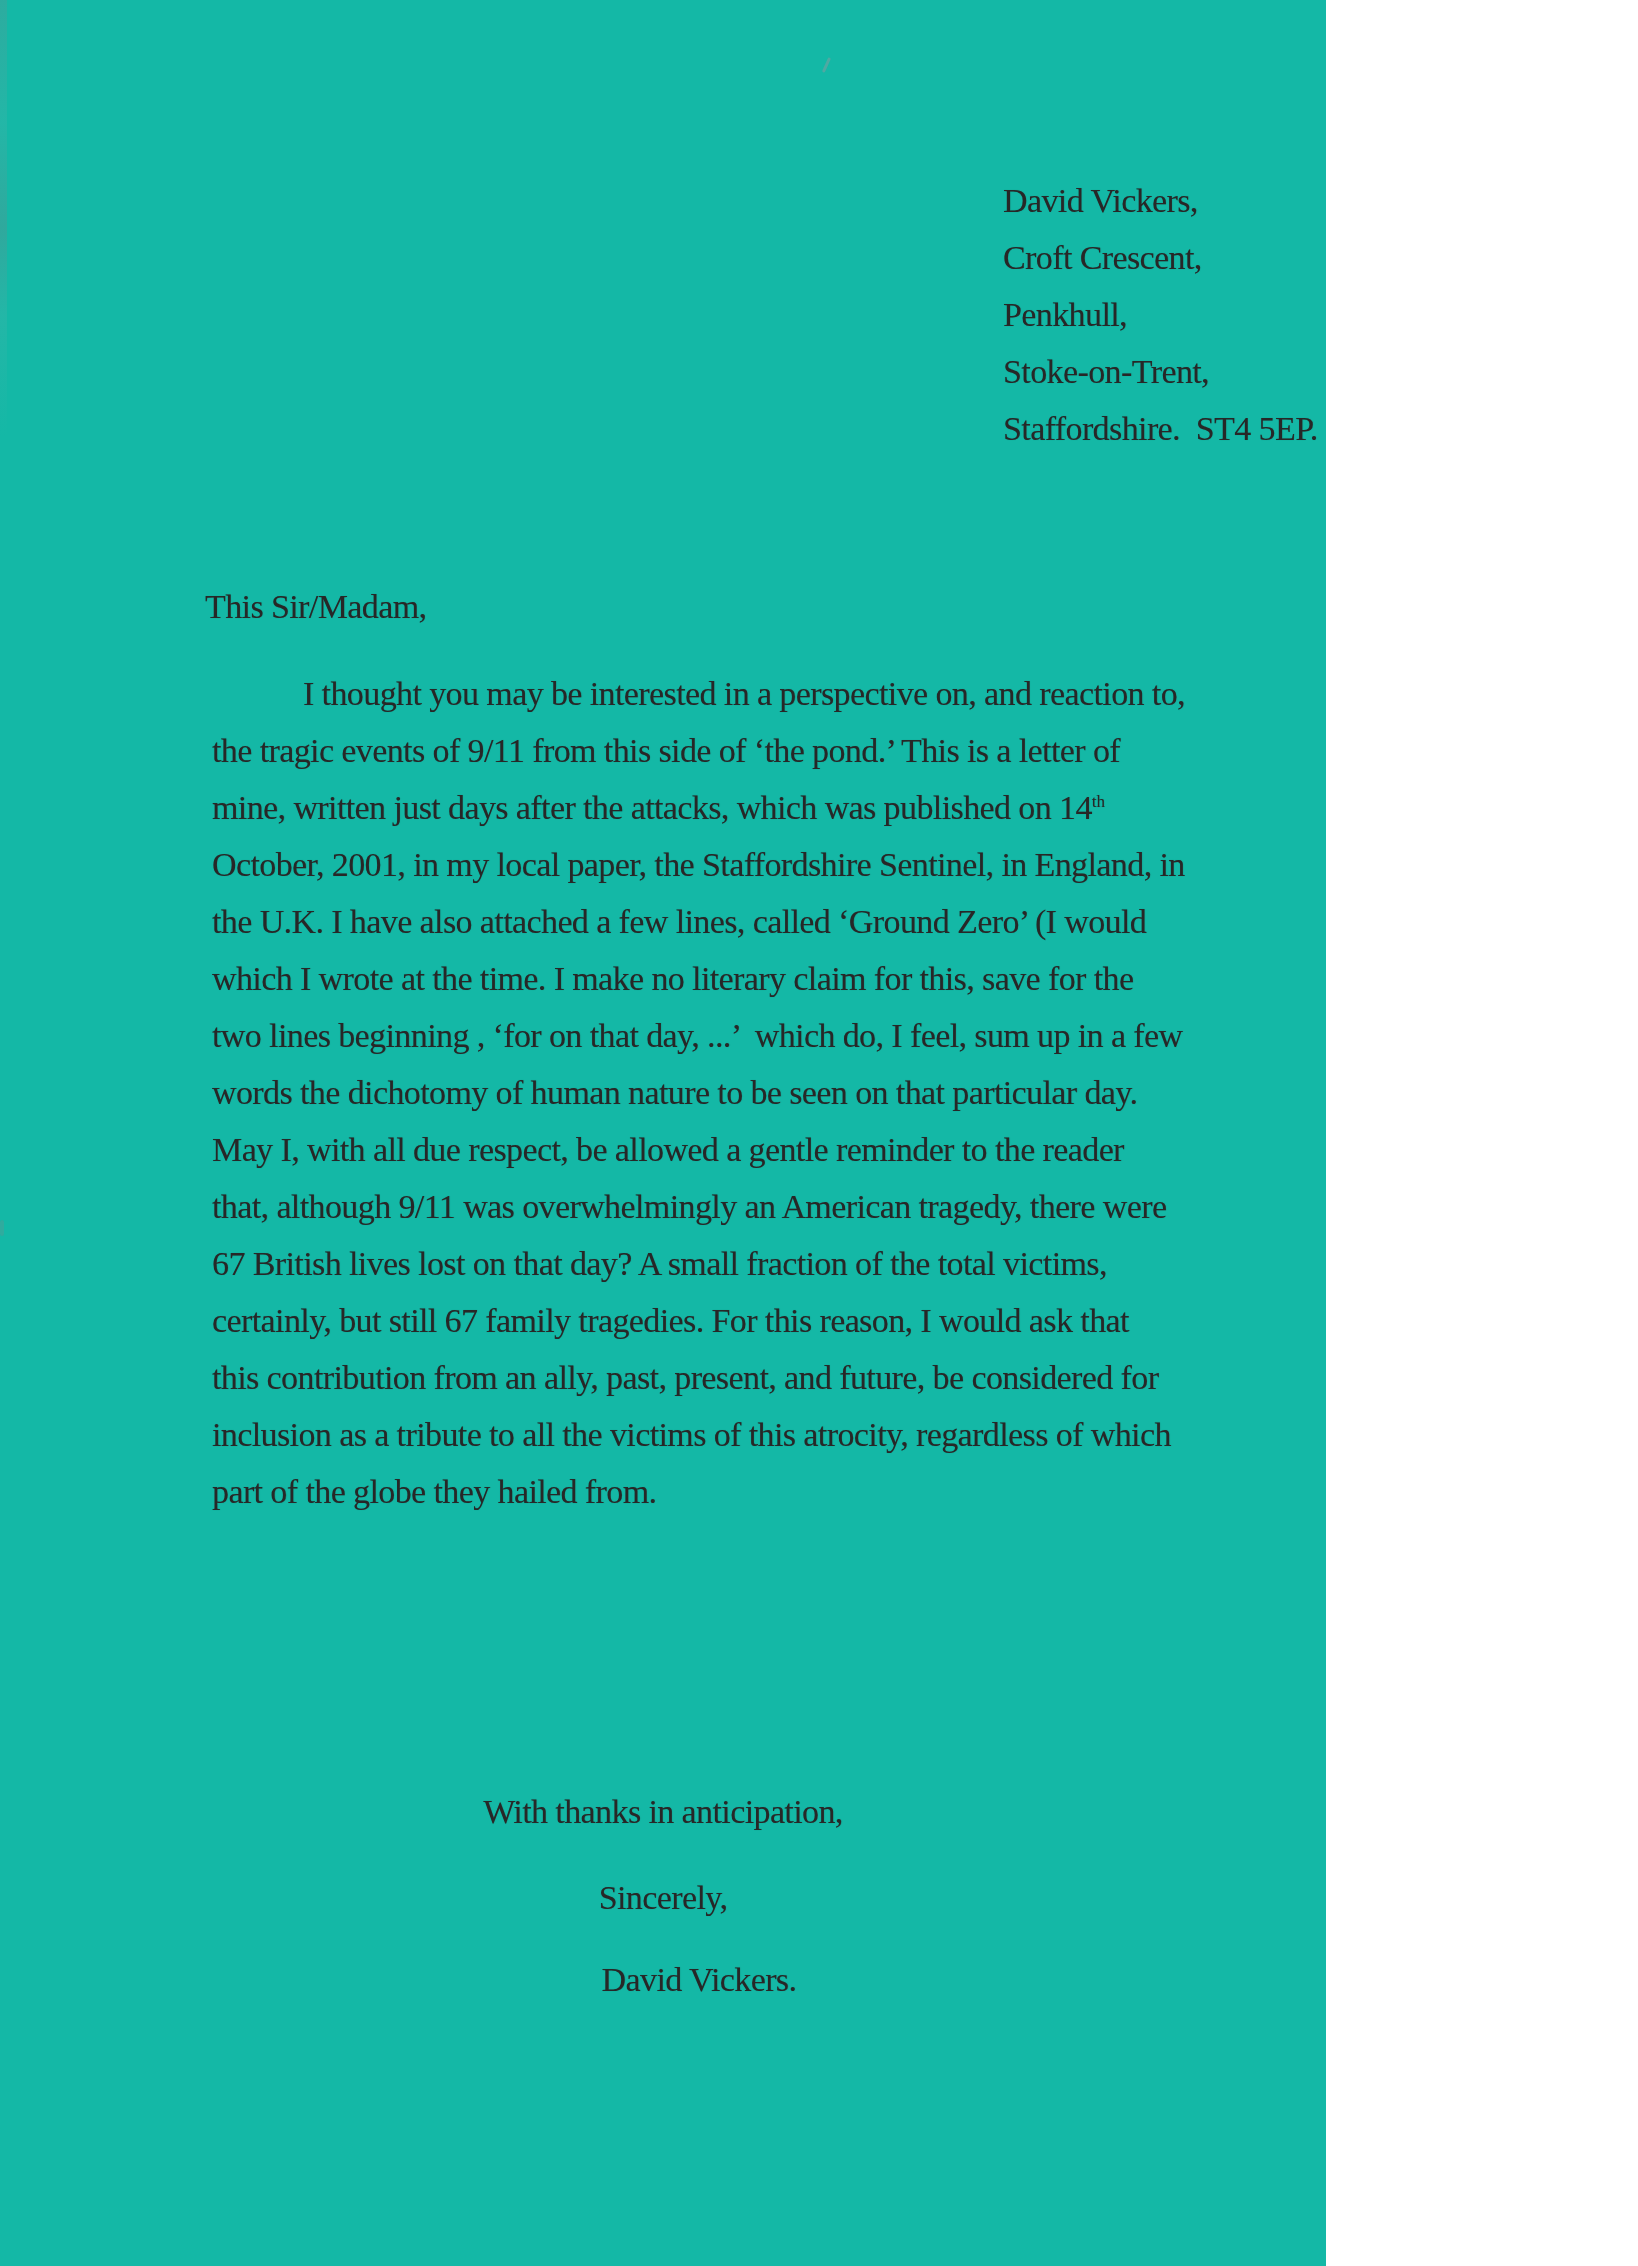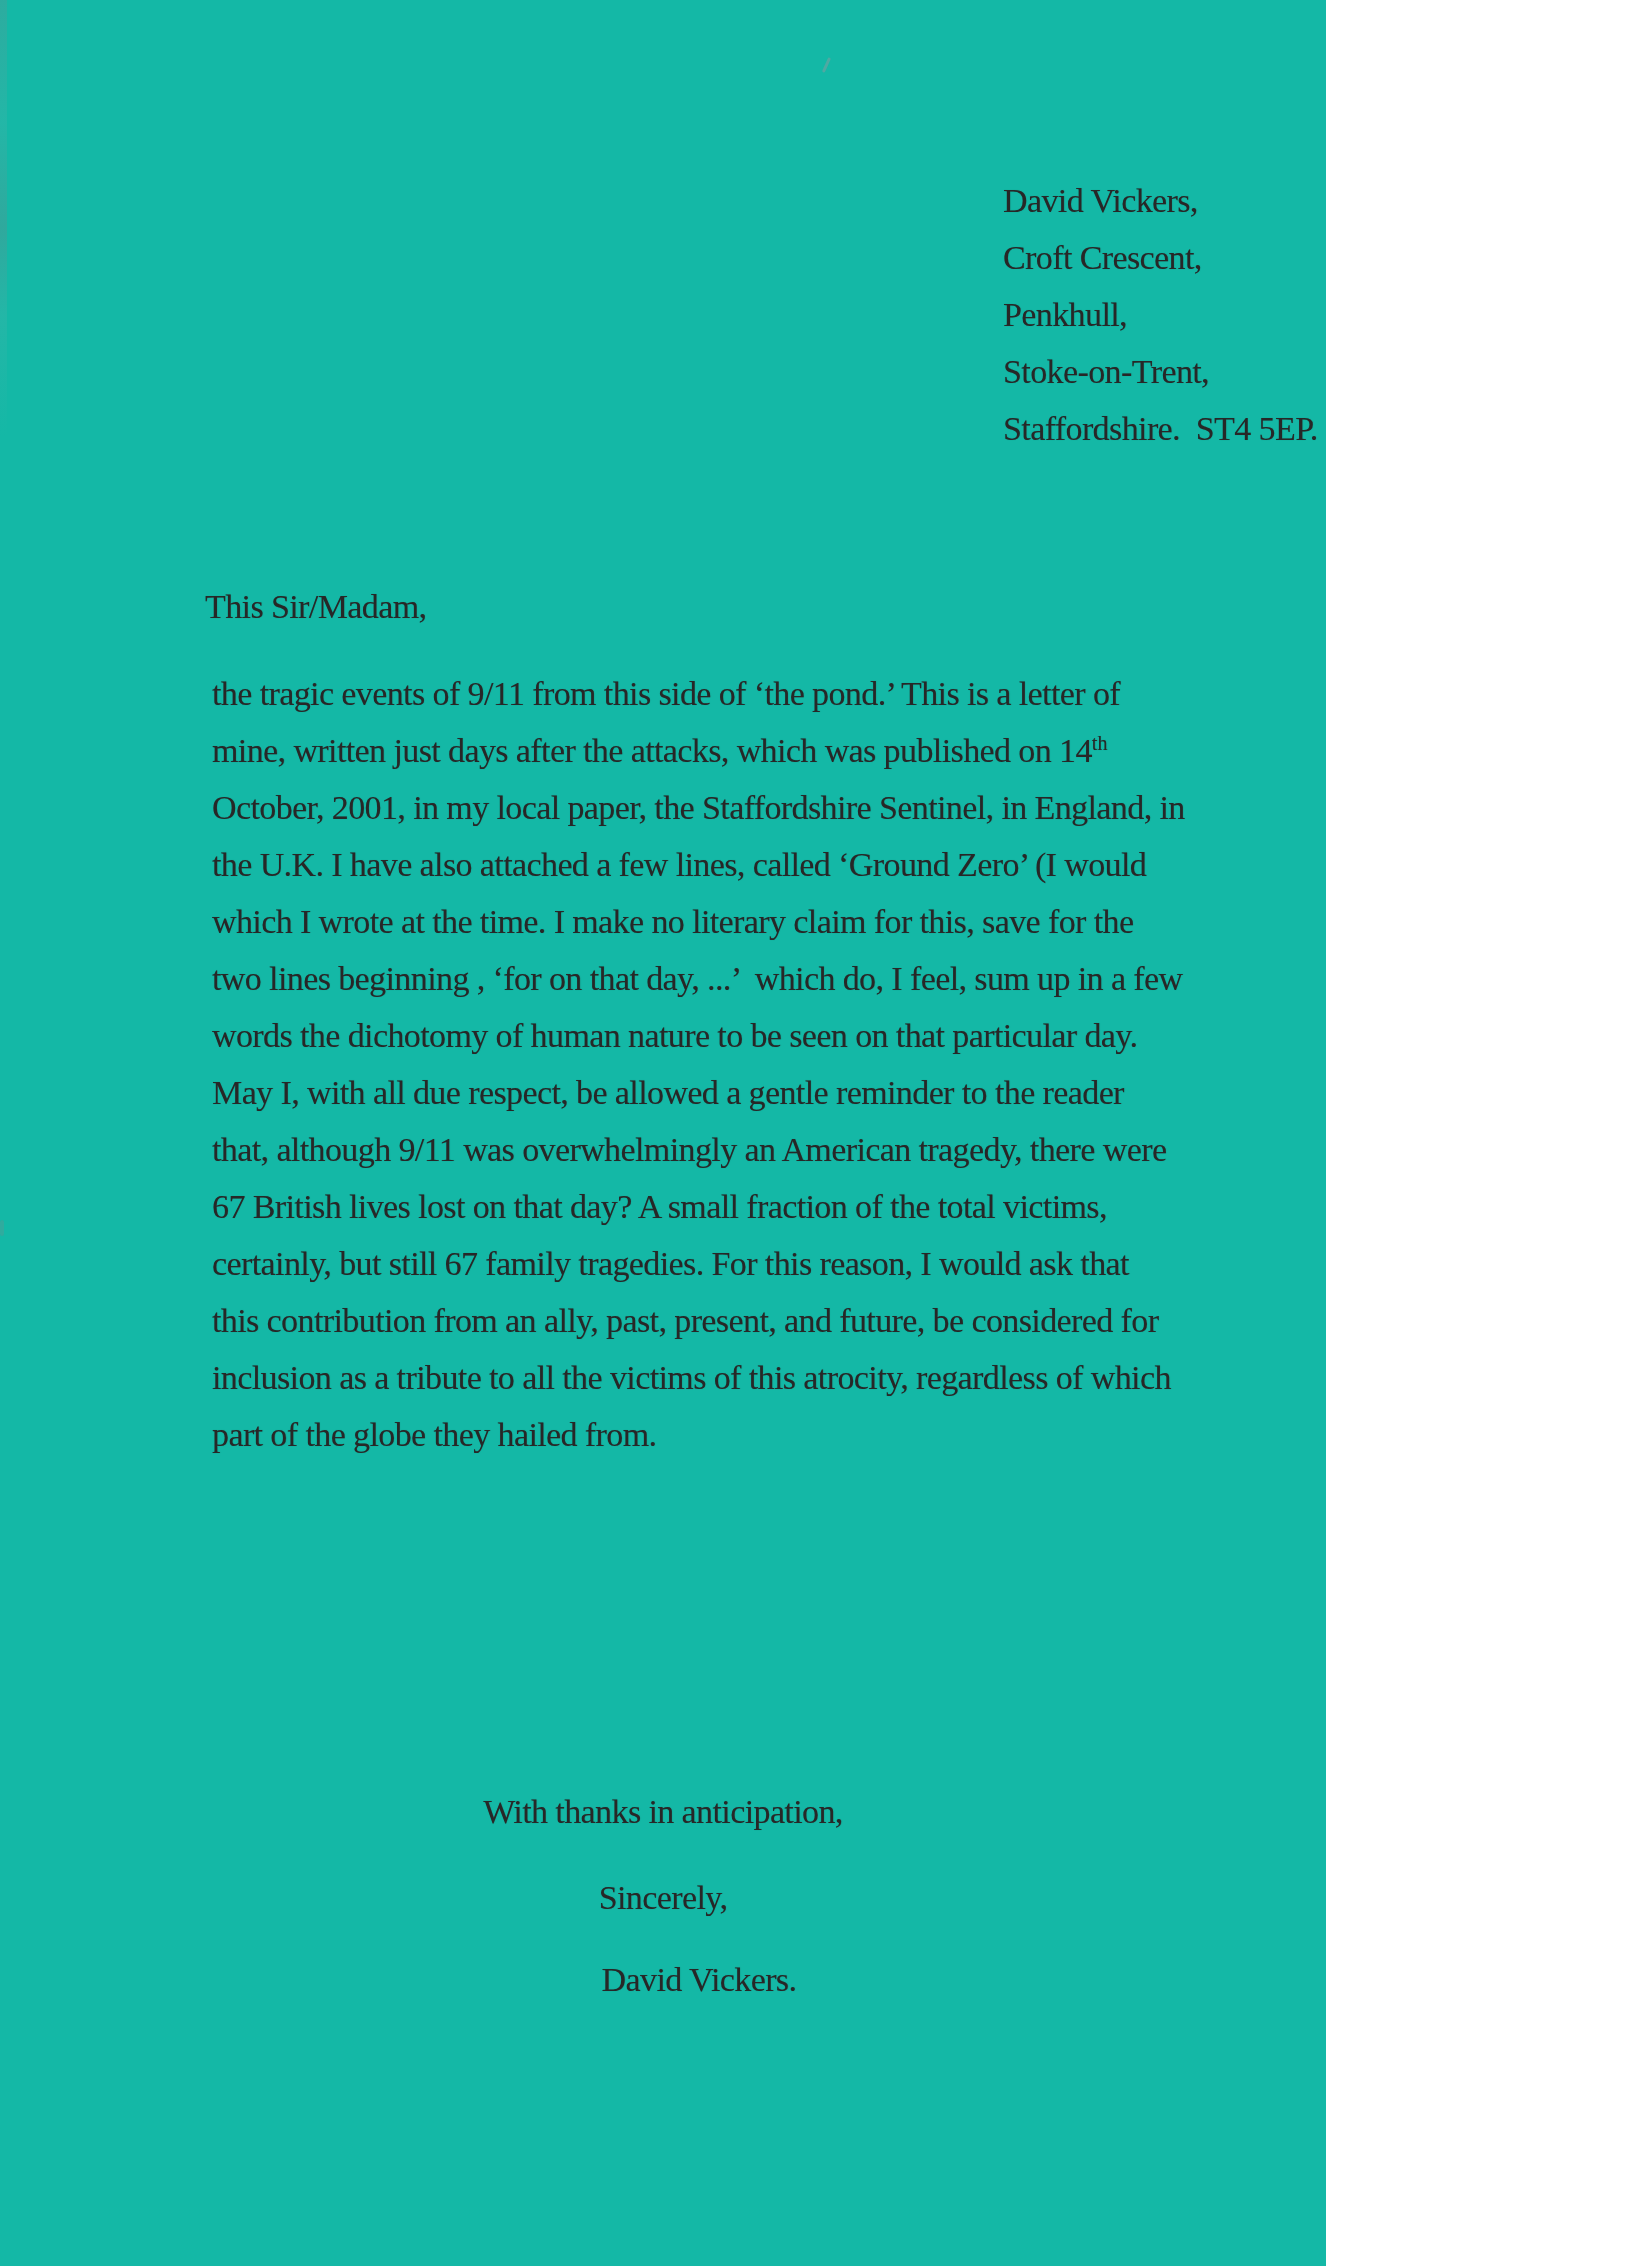--- a/index.html
+++ b/index.html
@@ -38,21 +38,21 @@
 
   
   .body-block {
     position: absolute;
     left: 212px;
     top: 665px;
   }
   .body-block .indent { padding-left: 91px; }
   .sup {
     vertical-align: super;
-    font-size: 20px;
+    font-size: 17px;
     line-height: 0;
     letter-spacing: 0;
   }
 
   
   .closing-line {
     position: absolute;
     left: 0;
     width: 100%;
     text-align: center;
@@ -101,20 +101,21 @@
     <div class="line">David Vickers,</div>
     <div class="line">Croft Crescent,</div>
     <div class="line">Penkhull,</div>
     <div class="line">Stoke-on-Trent,</div>
     <div class="line">Staffordshire.  ST4 5EP.</div>
   </div>
 
   <div class="salutation line">This Sir/Madam,</div>
 
   <div class="body-block">
+    <div class="line indent">I thought you may be interested in a perspective on, and reaction to,</div>
     <div class="line">the tragic events of 9/11 from this side of ‘the pond.’ This is a letter of</div>
     <div class="line"><span>mine, written just days after the attacks, which was published on 14</span><sup class="sup">th</sup></div>
     <div class="line">October, 2001, in my local paper, the Staffordshire Sentinel, in England, in</div>
     <div class="line">the U.K. I have also attached a few lines, called ‘Ground Zero’ (I would</div>
     <div class="line">which I wrote at the time. I make no literary claim for this, save for the</div>
     <div class="line">two lines beginning , ‘for on that day, ...’  which do, I feel, sum up in a few</div>
     <div class="line">words the dichotomy of human nature to be seen on that particular day.</div>
     <div class="line">May I, with all due respect, be allowed a gentle reminder to the reader</div>
     <div class="line">that, although 9/11 was overwhelmingly an American tragedy, there were</div>
     <div class="line">67 British lives lost on that day? A small fraction of the total victims,</div>

